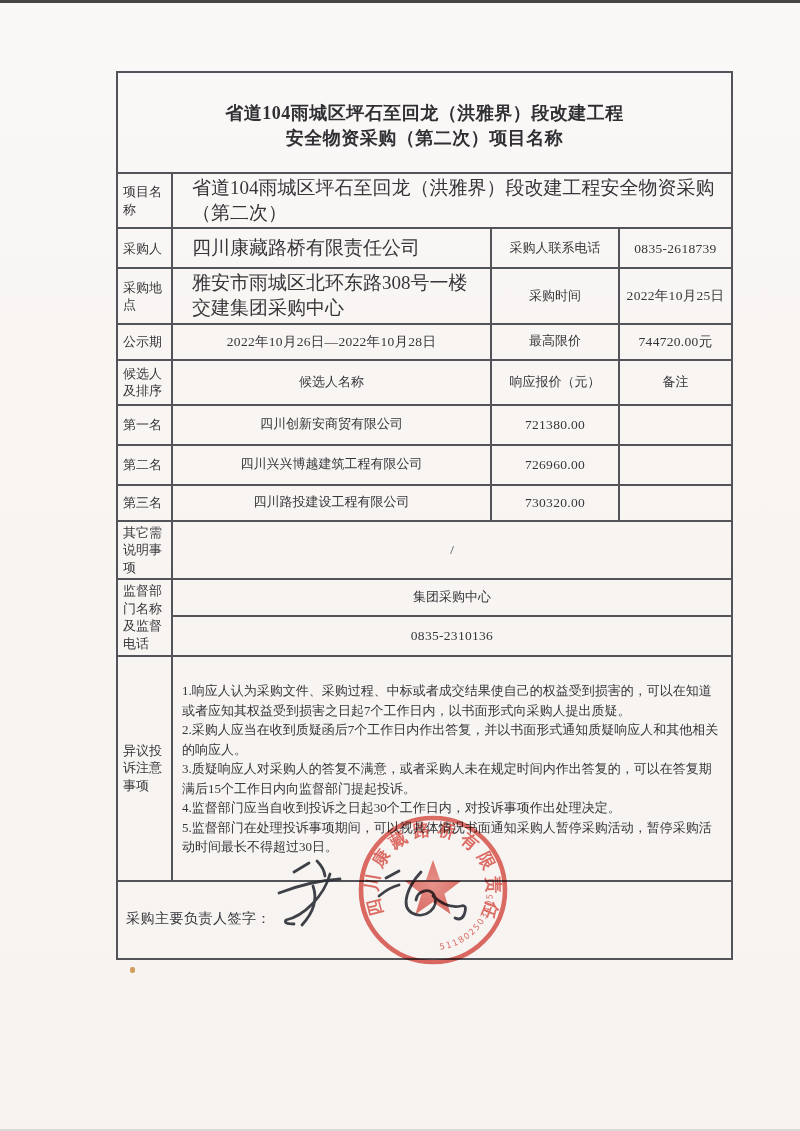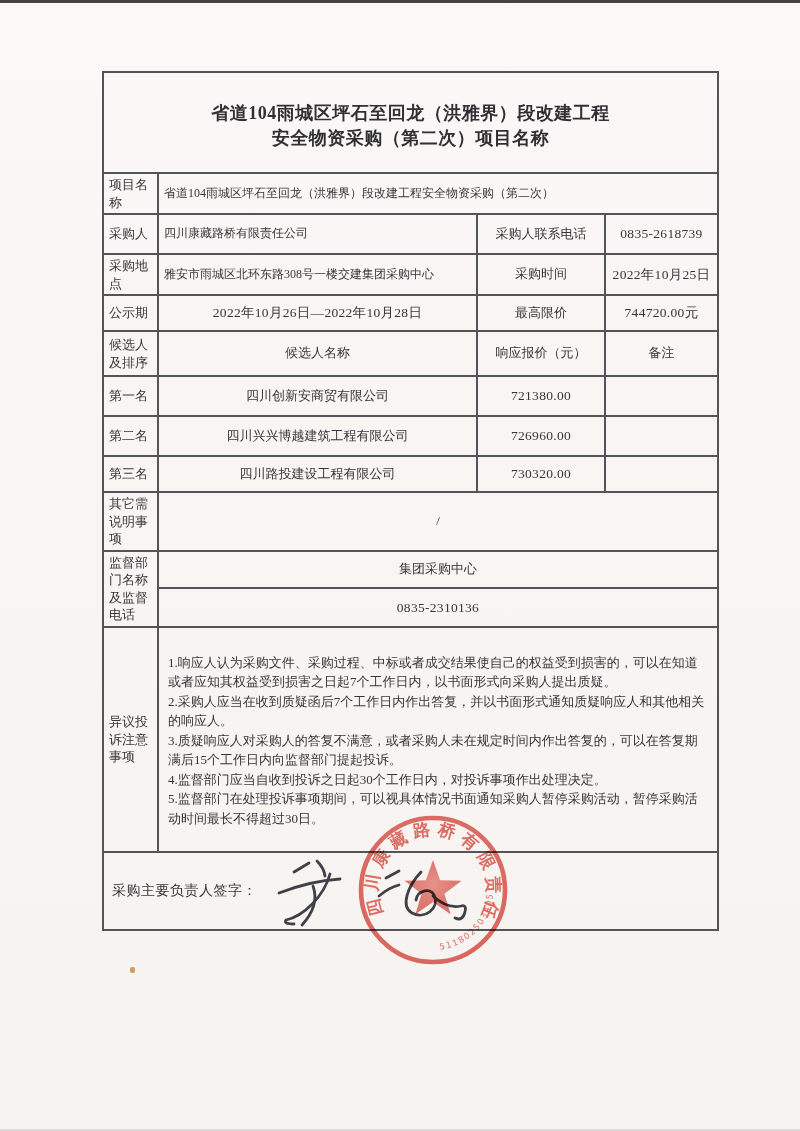--- a/index.html
+++ b/index.html
@@ -11,37 +11,37 @@
     background:linear-gradient(180deg,#fbf9f8 0%,#f8f5f3 30%,#f6f3f1 100%);
     font-family:"Liberation Serif","DejaVu Serif",serif;
     color:#36363a;
     overflow:hidden;
   }
   .scan-edge-top{position:absolute;top:0;left:0;width:100%;height:3px;background:#454545;}
   .scan-edge-bottom{position:absolute;bottom:0;left:0;width:100%;height:2px;background:#dcd8d5;}
   .scan-speck{position:absolute;left:130px;top:967px;width:5px;height:6px;background:#c8883a;border-radius:2px;opacity:.8;}
 
   table.doc{
-    position:absolute;left:102px;top:71px;
+    position:absolute;left:116px;top:71px;
     width:615px;border-collapse:collapse;table-layout:fixed;
   }
   td{
     border:2px solid #53535a;
     vertical-align:middle;
     font-size:13px;line-height:1.3;
     padding:2px 4px;box-sizing:border-box;
     overflow:hidden;
   }
   .title-cell{
     text-align:center;vertical-align:top;
     padding-top:28px;font-weight:bold;
     font-size:18px;line-height:25px;letter-spacing:.5px;color:#303034;
   }
   .lbl{word-break:break-all;padding:2px 3px 2px 5px;line-height:1.35;}
-  .val-left{padding-left:5px;font-size:12px;}
+  .val-left{padding-left:19px;font-size:19px;}
   .ctr{text-align:center;margin-top:32px;}
   .num{font-size:13.5px;letter-spacing:.3px;}
   .complaint-cell{padding:12px 8px 10px 9px;font-size:13px;line-height:19.5px;vertical-align:middle;}
   .complaint-cell .c-item{margin:0;}
   .sig-cell{position:relative;padding-left:8px;font-size:14px;}
   .sig-label{letter-spacing:.5px;text-align:center;}
 
   
   .signature-svg{position:absolute;left:270px;top:848px;pointer-events:none;}
   .seal-svg{

